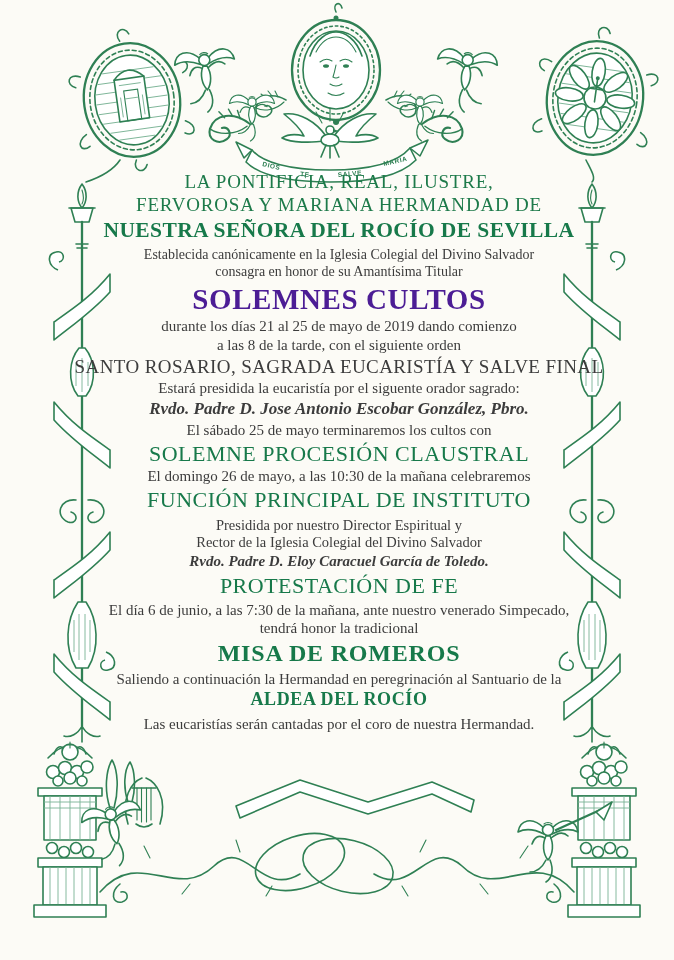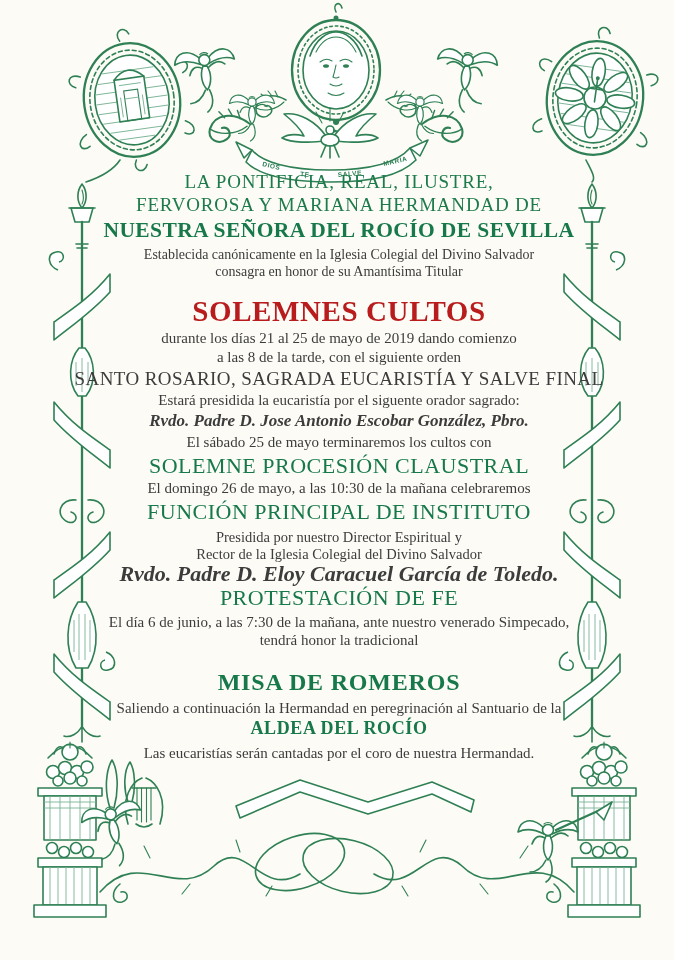--- a/index.html
+++ b/index.html
@@ -18,30 +18,30 @@
   .gfill { fill:#2f8054; stroke:none; }
   .hatch { fill:none; stroke:#79b294; stroke-width:0.9; }
   .btxt { font-family:"Liberation Sans", sans-serif; font-size:6.5px; letter-spacing:0.6px; fill:#2f8054; font-weight:bold; }
 
   
   .content { position:absolute; left:46px; right:42px; top:166px; text-align:center; color:#3c3c3c; }
   .content div { white-space:nowrap; }
   .soc   { font-size:19px; line-height:23px; color:#1d7a4a; letter-spacing:0.8px; }
   .socname { font-size:21.5px; line-height:27px; color:#17794a; font-weight:bold; letter-spacing:0.4px; margin-top:1px; }
   .est   { font-size:14px; line-height:17px; }
-  .h1    { font-size:29px; line-height:35px; color:#b91c1c; font-weight:bold; letter-spacing:0.6px; margin-top:14px; }
+  .h1    { font-size:29px; line-height:35px; color:#4c1d95; font-weight:bold; letter-spacing:0.6px; margin-top:2px; }
   .b15   { font-size:15px; line-height:19px; }
   .b15a  { font-size:15px; line-height:18px; }
   .order { font-size:19px; line-height:24px; letter-spacing:0.4px; }
   .rvdo  { font-size:17px; line-height:21px; font-weight:bold; font-style:italic; }
-  .rvdo2 { font-size:22px; line-height:21px; font-weight:bold; font-style:italic; }
+  .rvdo2 { font-size:15px; line-height:21px; font-weight:bold; font-style:italic; }
   .role  { font-size:14.5px; line-height:18px; }
   .pres  { font-size:14.5px; line-height:17px; }
   .h2    { font-size:22px; line-height:27px; color:#17794a; font-weight:normal; letter-spacing:0.5px; }
-  .h2b   { font-size:24px; line-height:29px; color:#17794a; font-weight:bold; letter-spacing:0.8px; margin-top:19px; }
+  .h2b   { font-size:24px; line-height:29px; color:#17794a; font-weight:bold; letter-spacing:0.8px; margin-top:2px; }
   .h3    { font-size:18px; line-height:22px; color:#17794a; font-weight:bold; letter-spacing:0.6px; }
   .mt2 { margin-top:2px; } .mt4 { margin-top:4px; } .mt5 { margin-top:5px; }
 </style>
 </head>
 <body>
 
 <svg class="art" viewBox="0 0 674 960" aria-hidden="true">
   <defs>
 
     <g id="ribbon-column">

